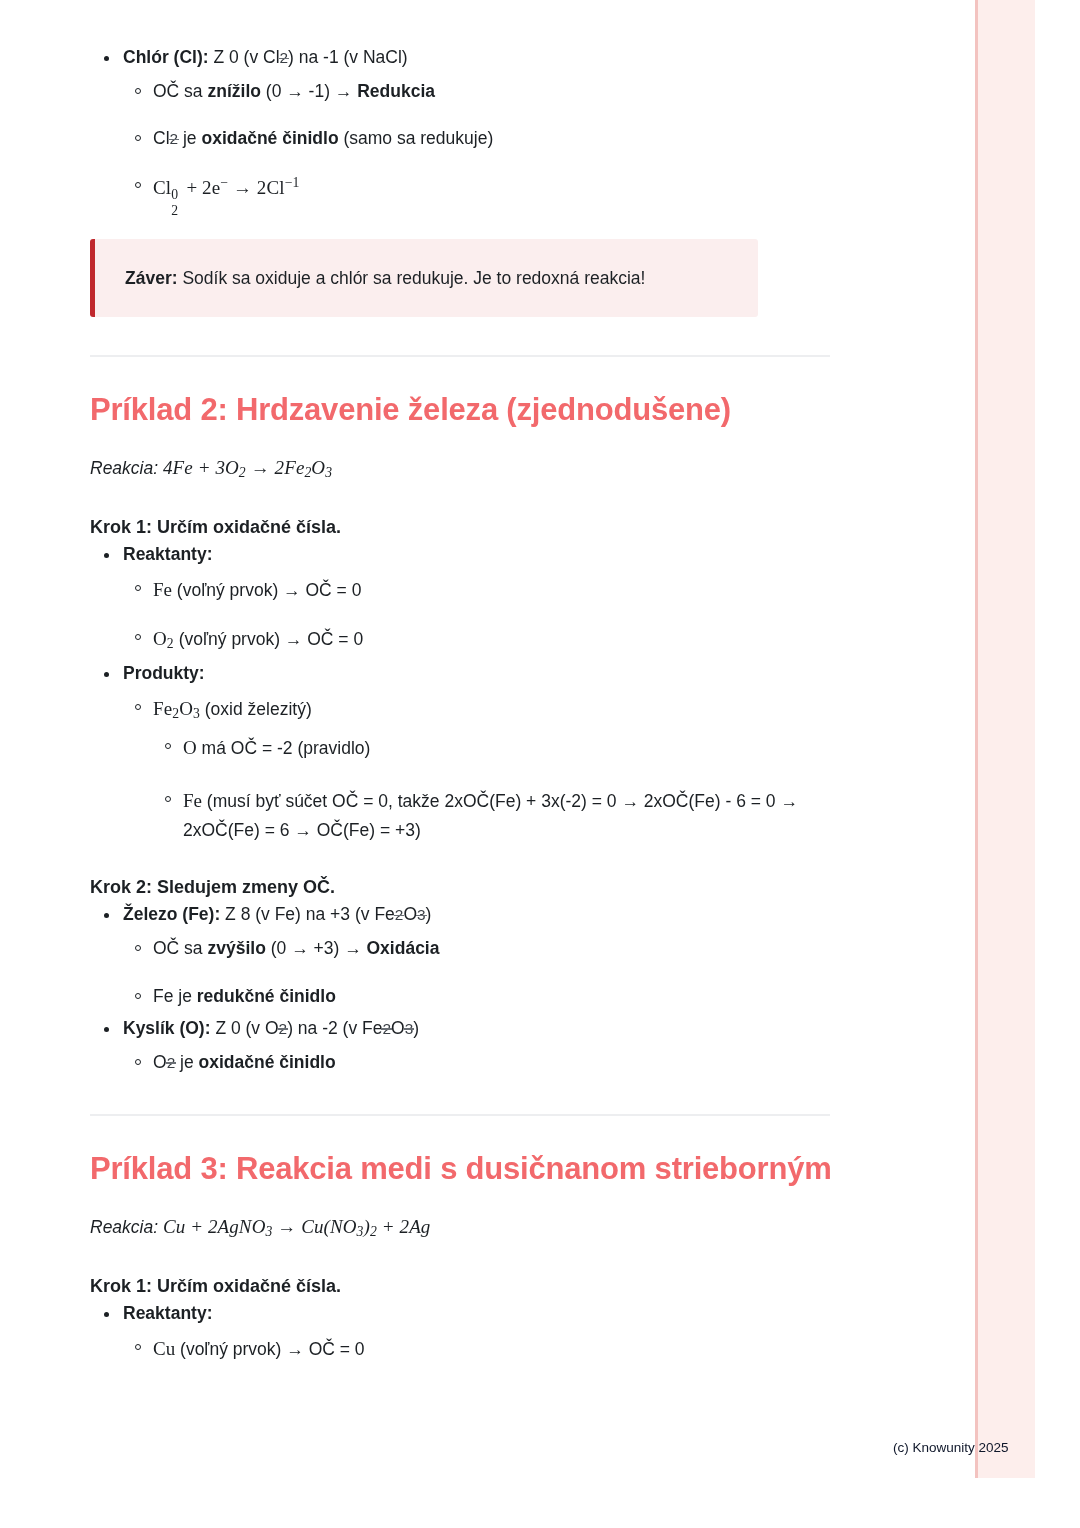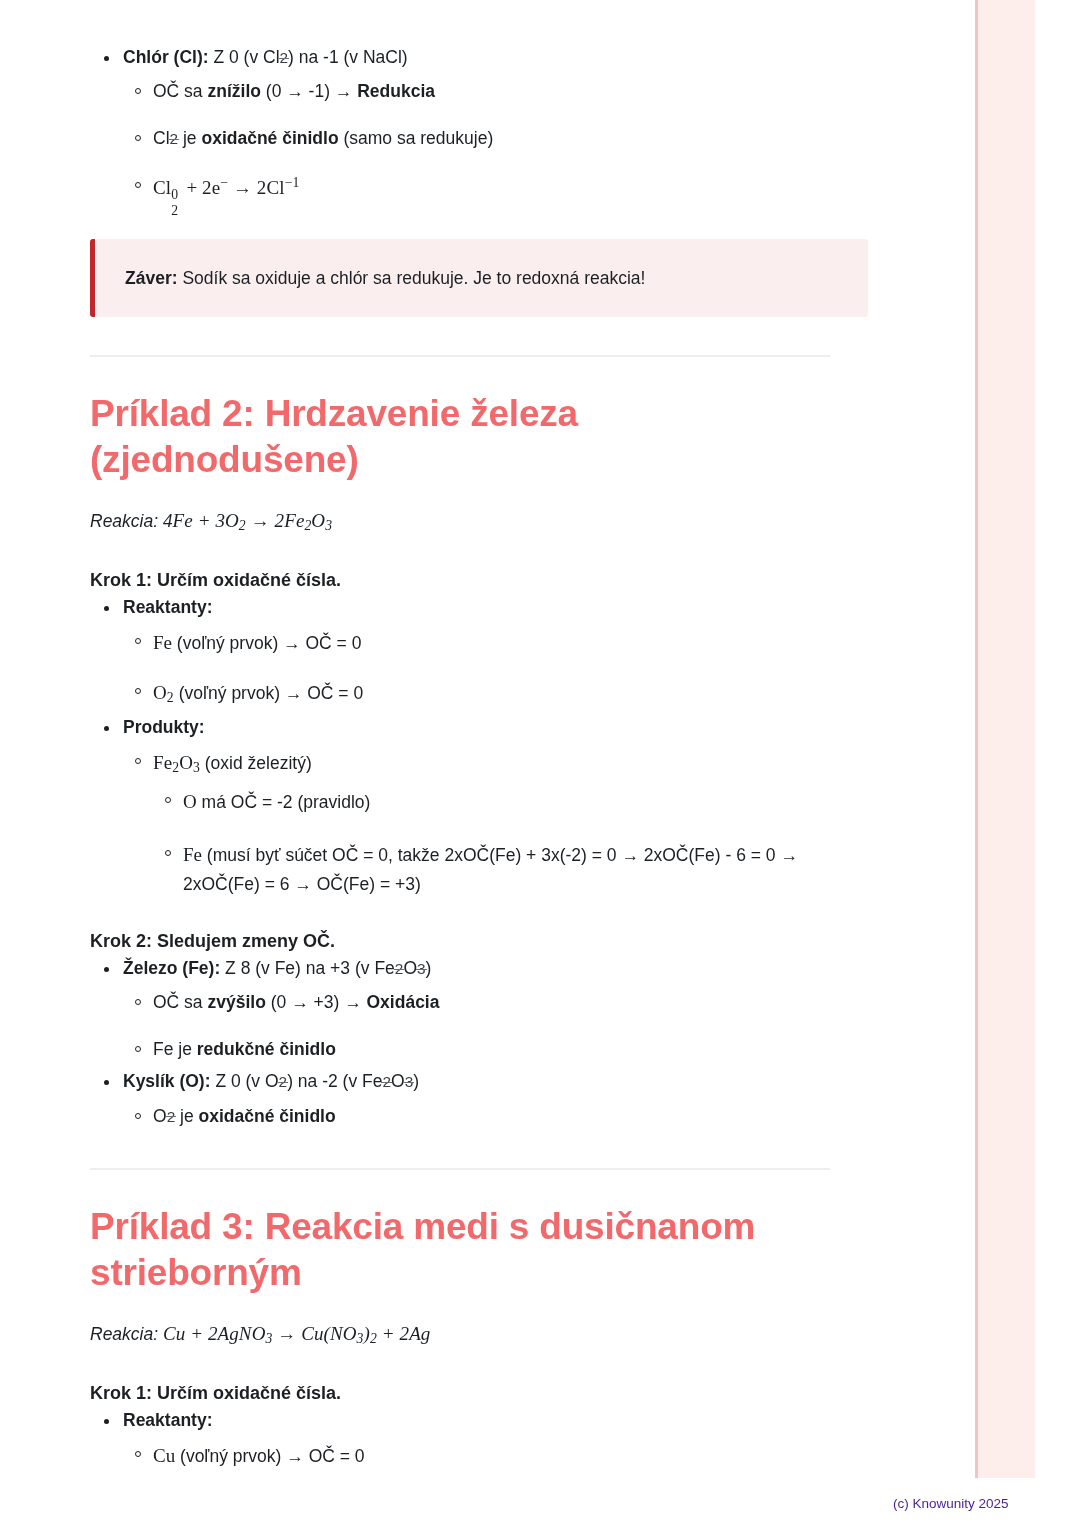--- a/index.html
+++ b/index.html
@@ -174,36 +174,36 @@
 
   
   #callout {
     margin: 36px 0 0 0;
     background: #fbeeee;
     border-left: 5px solid #c0282d;
     border-radius: 3px;
     padding: 26px 28px 26px 30px;
     font-size: 17.5px;
     line-height: 1.5;
-    width: 778px;
+    width: 668px;
     box-sizing: border-box;
   }
 
   
   hr.rule {
     border: none;
     border-top: 2px solid #edeef0;
     margin: 38px 0 0 0;
     width: 740px;
   }
 
   
   h2.ex-heading {
     color: #f2696c;
-    font-size: 37px;
+    font-size: 31px;
     font-weight: bold;
     letter-spacing: -0.2px;
     margin: 34px 0 0 0;
     line-height: 1.25;
   }
 
   p.reaction {
     margin: 24px 0 0 0;
     font-size: 17.5px;
     line-height: 1.5;
@@ -216,23 +216,23 @@
     font-weight: bold;
     line-height: 1.5;
   }
 
   .block-gap-s { margin-top: 24px; }
 
   
   #watermark {
     position: absolute;
     left: 893px;
-    top: 1496px;
+    top: 1440px;
     font-size: 13.5px;
-    color: #4c1d95;
+    color: #0f172a;
     white-space: nowrap;
     font-family: "Liberation Sans", sans-serif;
   }
 </style>
 </head>
 <body>
 
 <div id="right-stripe"></div>
 
 <div id="content">

